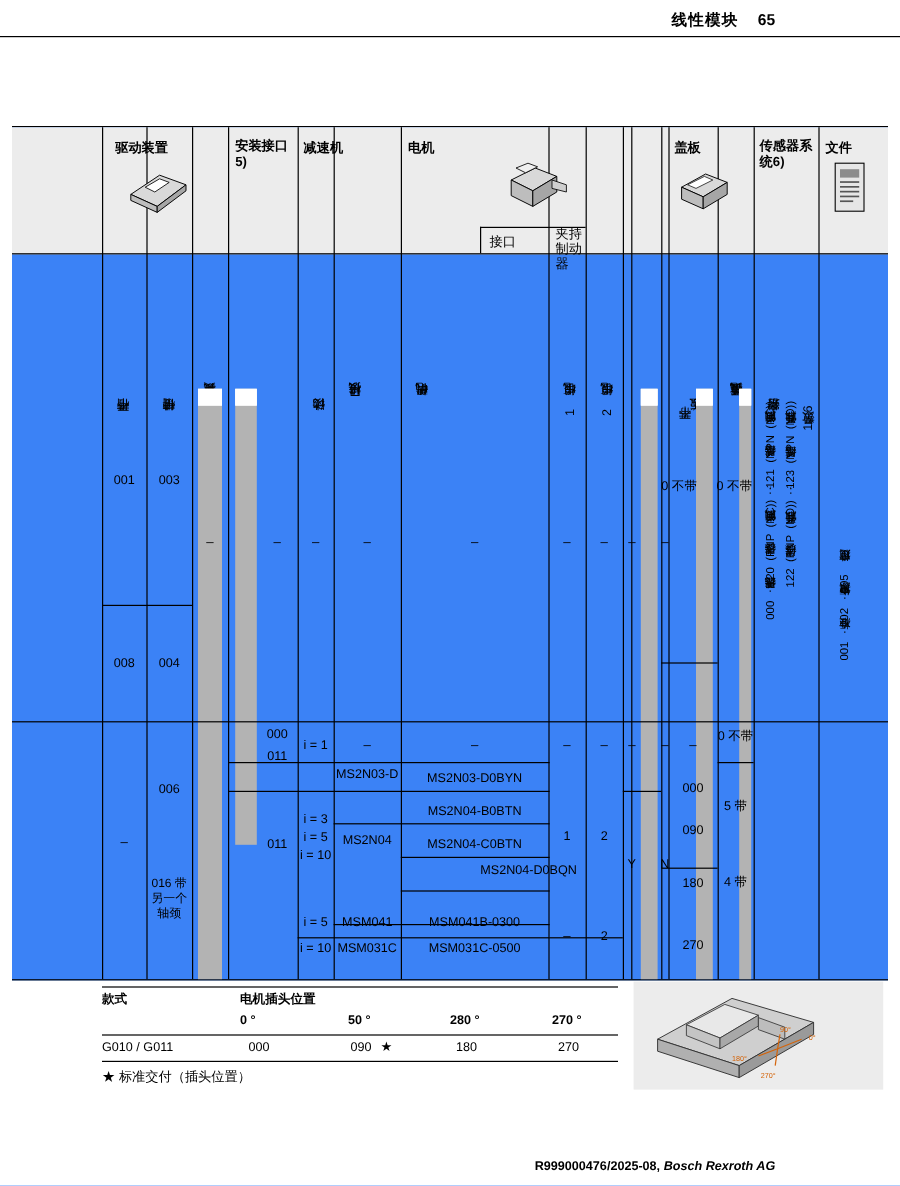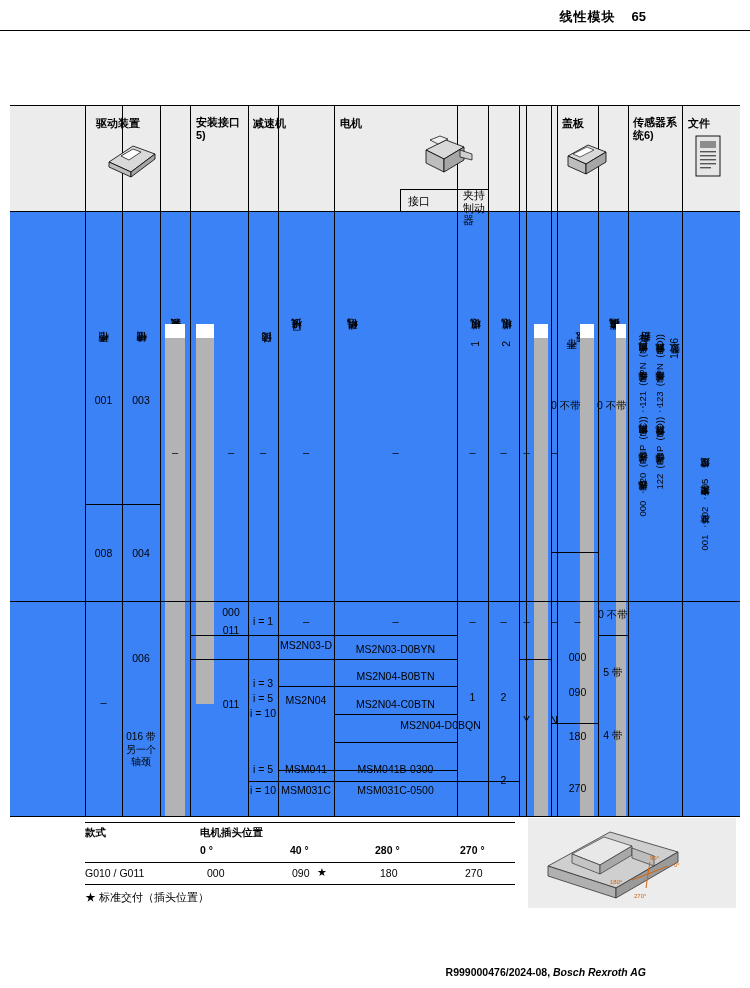--- a/index.html
+++ b/index.html
@@ -341,21 +341,21 @@
     <div class="cell" style="left:588px; top:623px; width:30px; line-height:1.25;">4 带</div>
 
   </div>
 
   <div class="plug-table">
     <div class="pt-line" style="top:0;"></div>
     <div class="pt-cell b" style="left:0; top:4px;">款式</div>
     <div class="pt-cell b" style="left:115px; top:4px;">电机插头位置</div>
 
     <div class="pt-cell b" style="left:115px; top:22px;">0 °</div>
-    <div class="pt-cell b" style="left:205px; top:22px;">40 °</div>
+    <div class="pt-cell b" style="left:205px; top:22px;">50 °</div>
     <div class="pt-cell b" style="left:290px; top:22px;">280 °</div>
     <div class="pt-cell b" style="left:375px; top:22px;">270 °</div>
 
     <div class="pt-line" style="top:40px;"></div>
 
     <div class="pt-cell" style="left:0; top:45px;">G010 / G011</div>
     <div class="pt-cell" style="left:122px; top:45px;">000</div>
     <div class="pt-cell" style="left:207px; top:45px;">090</div>
     <div class="pt-cell star" style="left:232px; top:44px;">★</div>
     <div class="pt-cell" style="left:295px; top:45px;">180</div>
@@ -385,17 +385,17 @@
         <path d="M120,56 L122,44"></path>
       </g>
       <text x="146" y="49" font-size="6" fill="#d4640a" font-family="Liberation Sans, sans-serif">0°</text>
       <text x="122" y="42" font-size="6" fill="#d4640a" font-family="Liberation Sans, sans-serif">90°</text>
       <text x="82" y="66" font-size="6" fill="#d4640a" font-family="Liberation Sans, sans-serif">180°</text>
       <text x="106" y="80" font-size="6" fill="#d4640a" font-family="Liberation Sans, sans-serif">270°</text>
     </svg>
   </div>
 
   <div class="page-footer">
-    <span class="doc">R999000476/2024-08,</span>
+    <span class="doc">R999000476/2025-08,</span>
     <span class="brand">Bosch Rexroth AG</span>
   </div>
 
 </div>
 
 </body></html>

